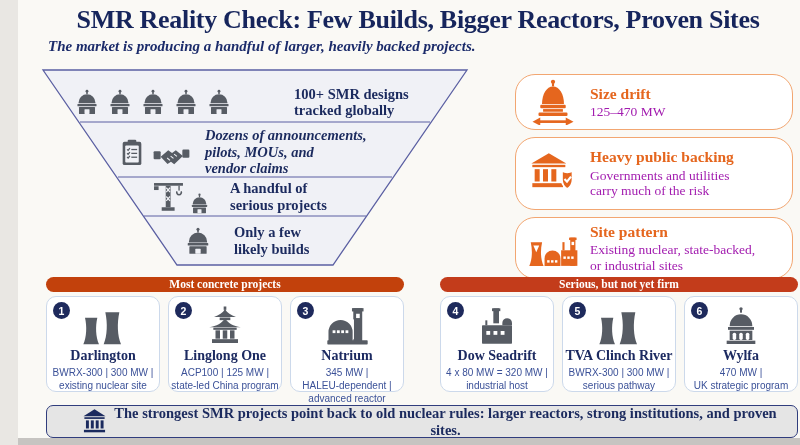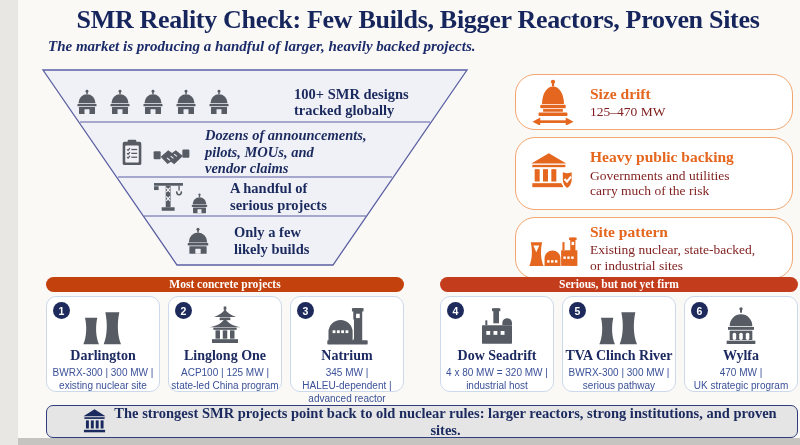--- a/index.html
+++ b/index.html
@@ -30,21 +30,21 @@
   
   .highlights{position:absolute;left:497px;top:74px;width:278px;}
   .highlight{box-sizing:border-box;background:#fff;--cut:#fff;border:1.5px solid #f2a671;
              border-radius:20px;display:flex;align-items:center;padding:6px 10px;color:#e5661e;}
   .hl1{height:56px;margin-bottom:7px;}
   .hl2{height:73px;margin-bottom:7px;}
   .hl3{height:62px;}
   .hl-icon{width:54px;display:flex;justify-content:center;flex:0 0 54px;}
   .hl-textblock{margin-left:10px;}
   .hl-title{font-size:15.5px;font-weight:bold;color:#e5661e;line-height:1.1;}
-  .hl-body{font-size:13.5px;color:#7f1d1d;line-height:1.15;white-space:pre-line;margin-top:2px;}
+  .hl-body{font-size:13.5px;color:#a21caf;line-height:1.15;white-space:pre-line;margin-top:2px;}
   
   .panel{position:absolute;top:277px;width:358px;}
   .panel-left{left:28px;}
   .panel-right{left:422px;}
   .panel-header{height:15px;line-height:15px;border-radius:8px;text-align:center;color:#fff;
                 font-size:11.5px;font-weight:bold;}
   .panel-left .panel-header{background:#c2410c;}
   .panel-right .panel-header{background:#c33c1b;}
   .cards{display:flex;gap:8px;margin-top:4px;}
   .card{flex:1;height:96px;background:#fff;--cut:#fff;border:1px solid #ccd9eb;border-radius:10px;

